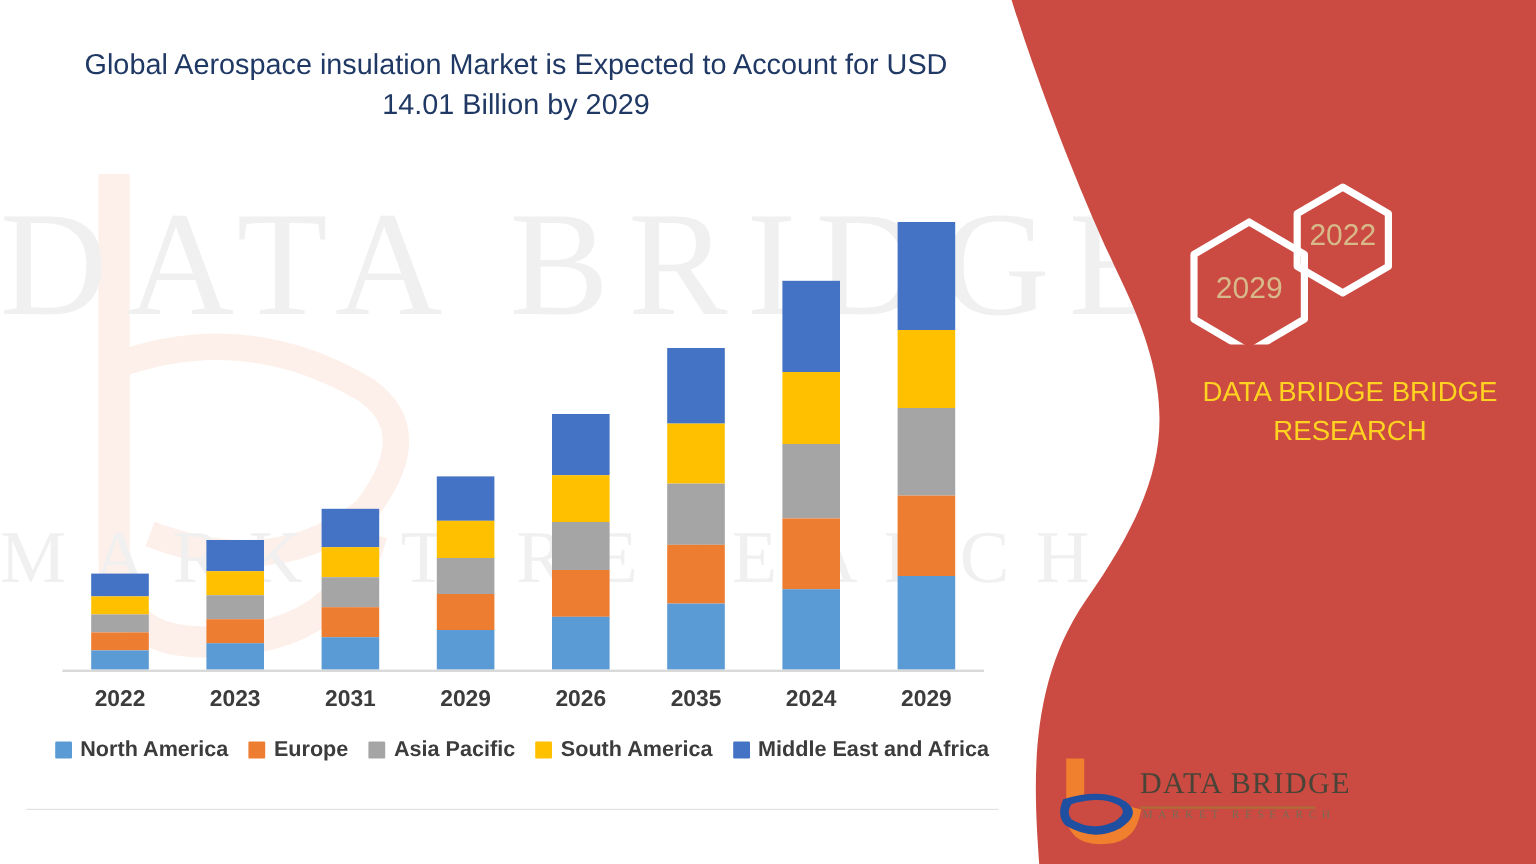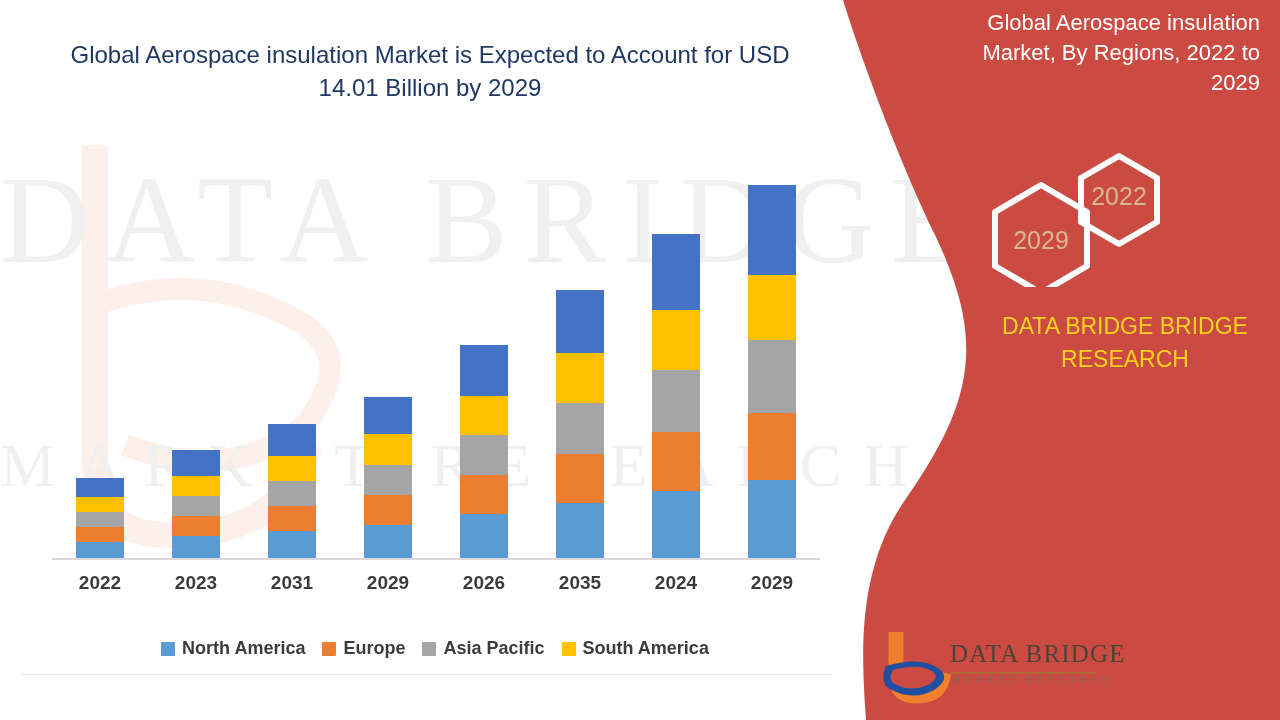--- a/index.html
+++ b/index.html
@@ -105,21 +105,20 @@
 
   
   .legend {
     position: absolute;
     left: 40px; top: 614px;
     width: 790px;
     display: flex;
     align-items: center;
     justify-content: center;
     gap: 17px;
-    margin-top: 24px;
   }
   .legend-item {
     display: flex;
     align-items: center;
     gap: 7px;
   }
   .legend-swatch {
     width: 14px; height: 14px;
     border-radius: 1px;
     flex: none;
@@ -344,29 +343,32 @@
         <span class="legend-label">Europe</span>
       </div>
       <div class="legend-item">
         <span class="legend-swatch" style="background: rgb(165, 165, 165);"></span>
         <span class="legend-label">Asia Pacific</span>
       </div>
       <div class="legend-item">
         <span class="legend-swatch" style="background: rgb(255, 192, 0);"></span>
         <span class="legend-label">South America</span>
       </div>
+      <div class="legend-item">
+        <span class="legend-swatch" style="background: rgb(68, 114, 196);"></span>
+        <span class="legend-label">Middle East and Africa</span>
+      </div>
     </div>
 
   <div class="footer-line"></div>
 
   <svg class="red-panel" viewBox="0 0 1280 720" preserveAspectRatio="none">
     <path d="M843,0 C843,0 880,120 935,235 C985,340 975,400 905,500 C855,572 862,660 866,720 L1280,720 L1280,0 Z" fill="#CB4B42"></path>
   </svg>
 
-  <div class="panel-title">Global Aerospace insulation Market, By Regions, 2022 to 2029</div>
 
   <div class="hexes">
     <svg viewBox="0 0 200 145" width="200" height="145">
       <polygon points="134,14 172,36 172,80 134,102 96,80 96,36" fill="none" stroke="#ffffff" stroke-width="6" stroke-linejoin="round"></polygon>
       <polygon points="56,43 102,70 102,124 56,151 10,124 10,70" fill="none" stroke="#ffffff" stroke-width="6" stroke-linejoin="round"></polygon>
     </svg>
     <div class="hex-text hex-text-2022">2022</div>
     <div class="hex-text hex-text-2029">2029</div>
   </div>
 

